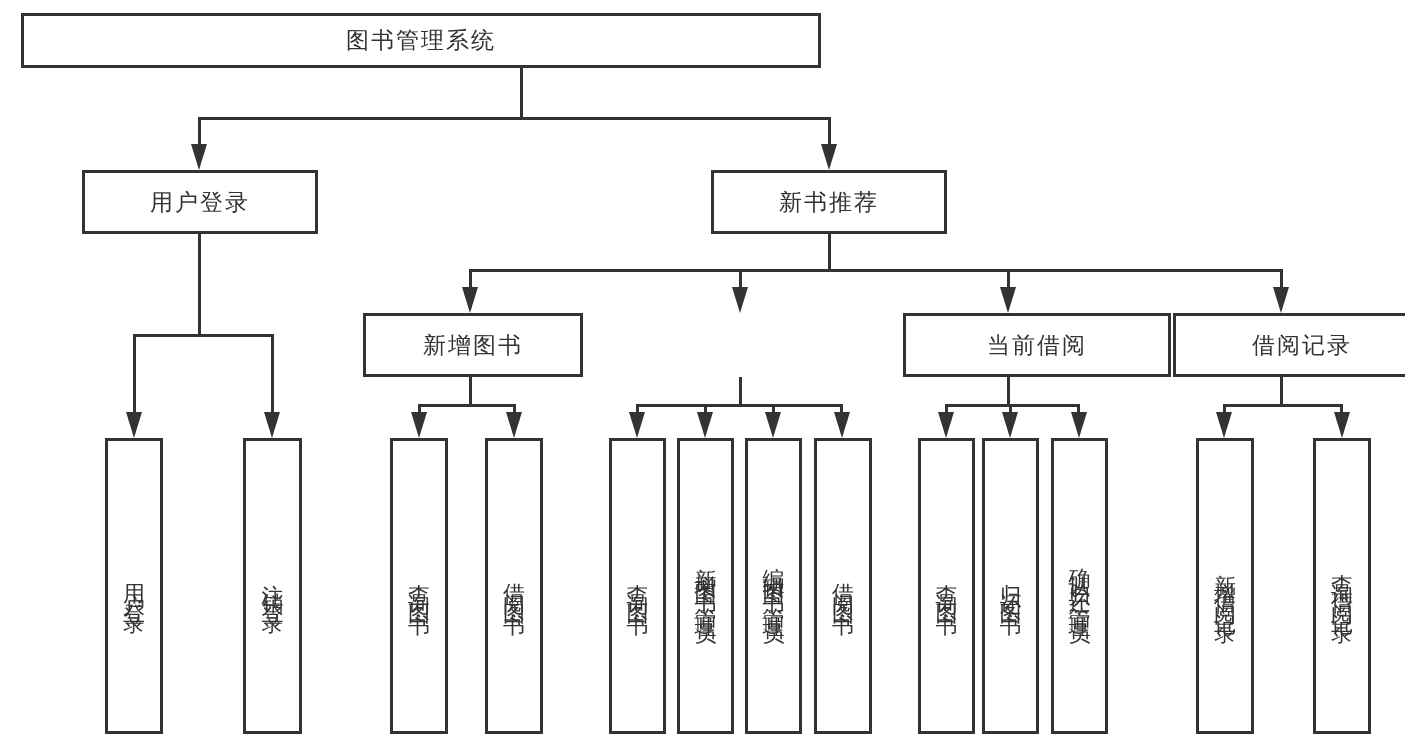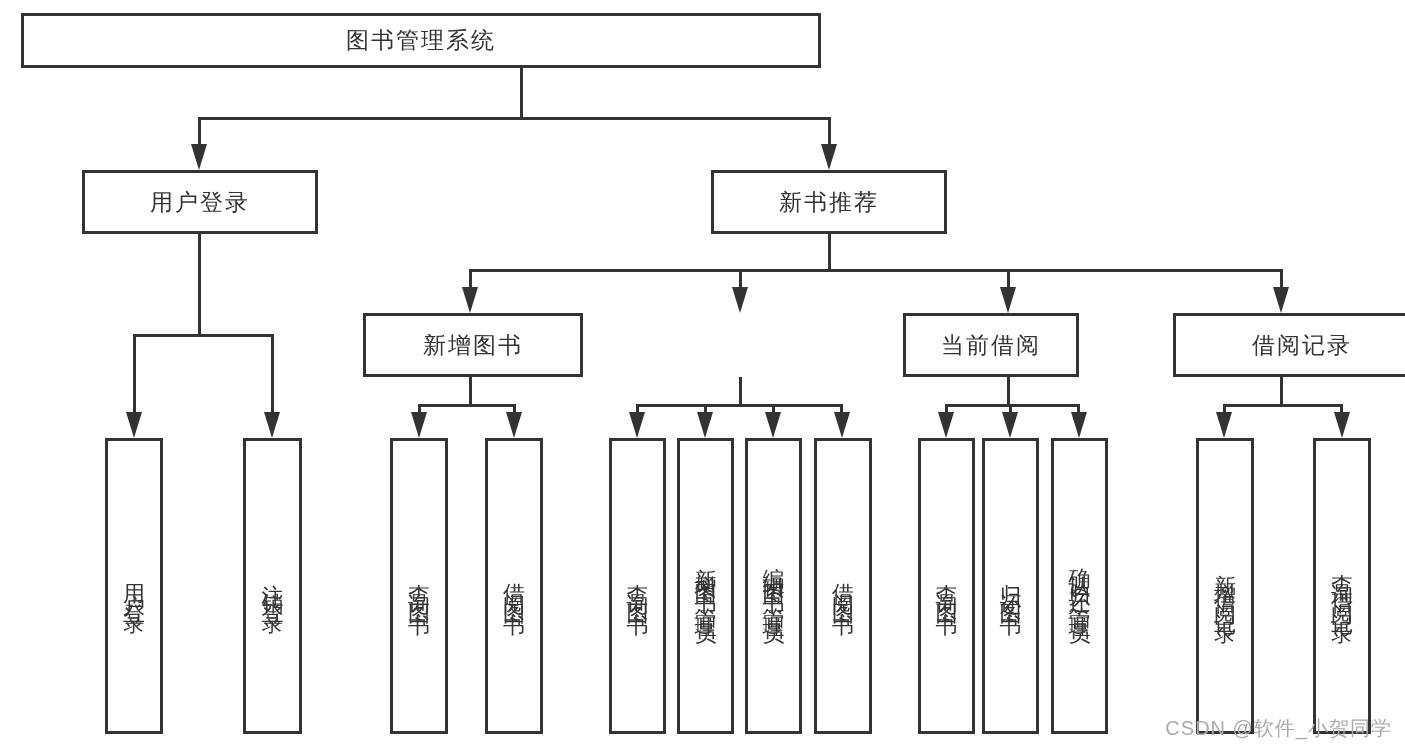--- a/index.html
+++ b/index.html
@@ -65,21 +65,21 @@
   <div class="box" style="left:82px;top:170px;width:236px;height:64px;">
     <span class="hlabel">用户登录</span>
   </div>
   <div class="box" style="left:711px;top:170px;width:236px;height:64px;">
     <span class="hlabel">新书推荐</span>
   </div>
 
   <div class="box" style="left:363px;top:313px;width:220px;height:64px;">
     <span class="hlabel">新增图书</span>
   </div>
-  <div class="box" style="left:903px;top:313px;width:176px;height:64px;">
+  <div class="box" style="left:903px;top:313px;width:268px;height:64px;">
     <span class="hlabel">当前借阅</span>
   </div>
   <div class="box" style="left:1173px;top:313px;width:258px;height:64px;">
     <span class="hlabel">借阅记录</span>
   </div>
 
   <div class="box" style="left:105px;top:438px;width:58px;height:296px;">
     <span class="vlabel">用户登录</span>
   </div>
   <div class="box" style="left:243px;top:438px;width:59px;height:296px;">
@@ -175,15 +175,14 @@
   <div class="vl" style="left:1077px;top:404px;height:10px;"></div>
   <div class="arrow" style="left:1071px;top:412px;"></div>
 
   <div class="vl" style="left:1280px;top:377px;height:29px;"></div>
   <div class="hl" style="left:1223px;top:404px;width:120px;"></div>
   <div class="vl" style="left:1223px;top:404px;height:10px;"></div>
   <div class="arrow" style="left:1216px;top:412px;"></div>
   <div class="vl" style="left:1340px;top:404px;height:10px;"></div>
   <div class="arrow" style="left:1334px;top:412px;"></div>
 
-  <div class="watermark">CSDN @软件_小贺同学</div>
 
 </div>
 
 </body></html>

